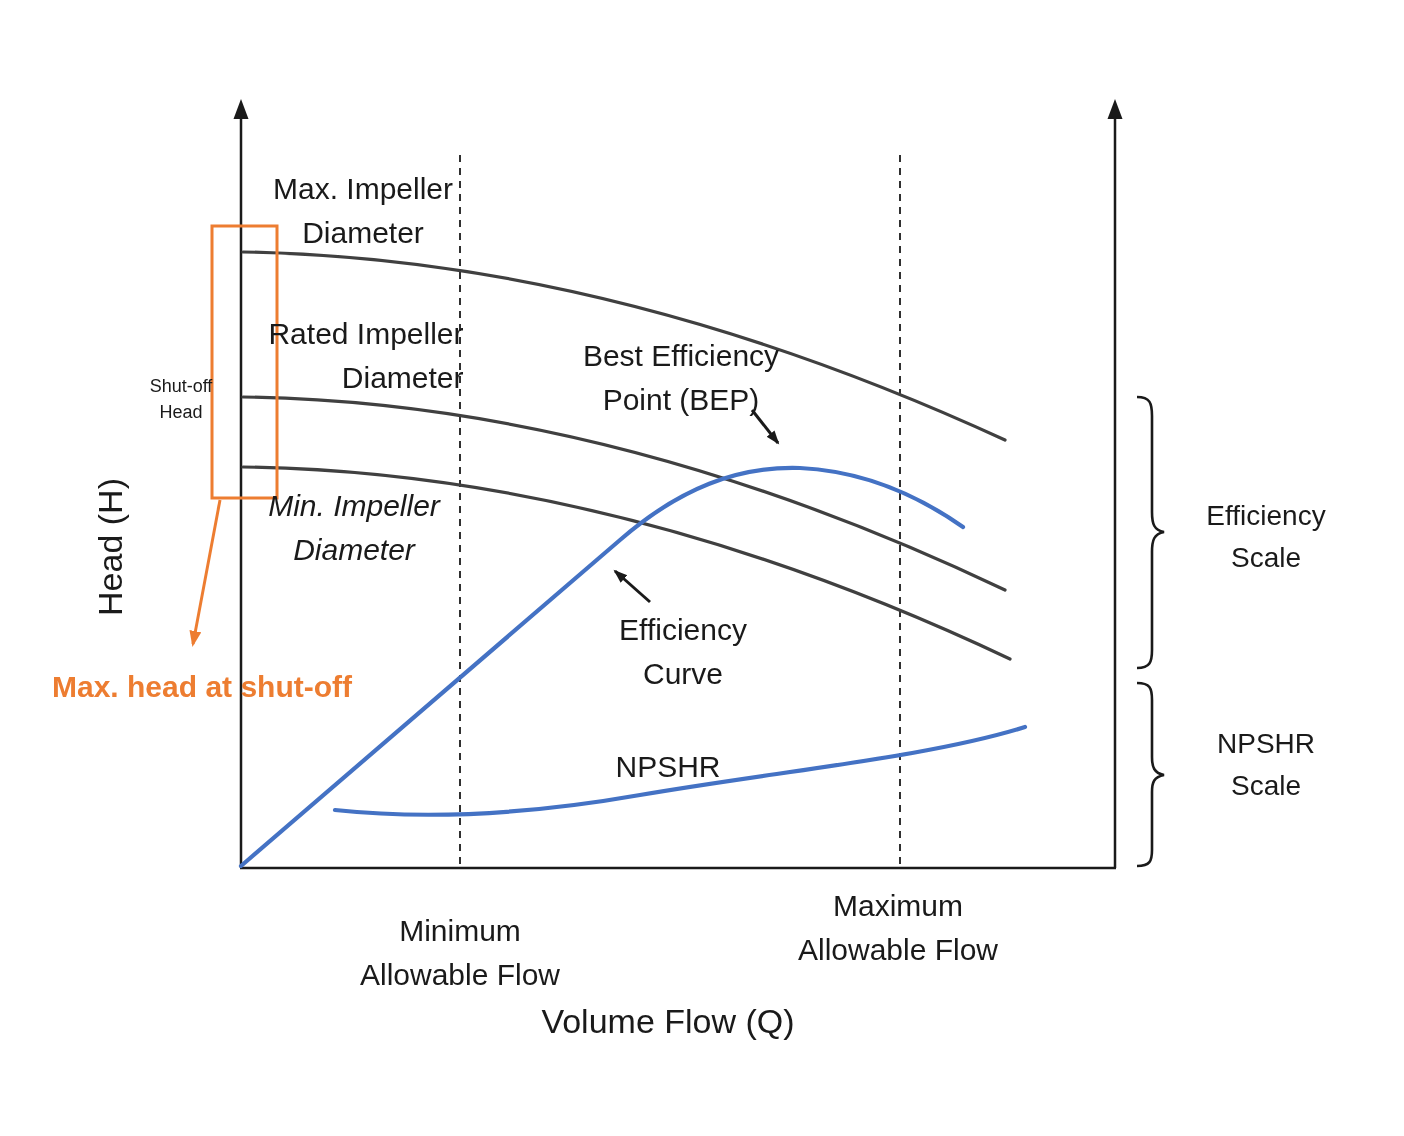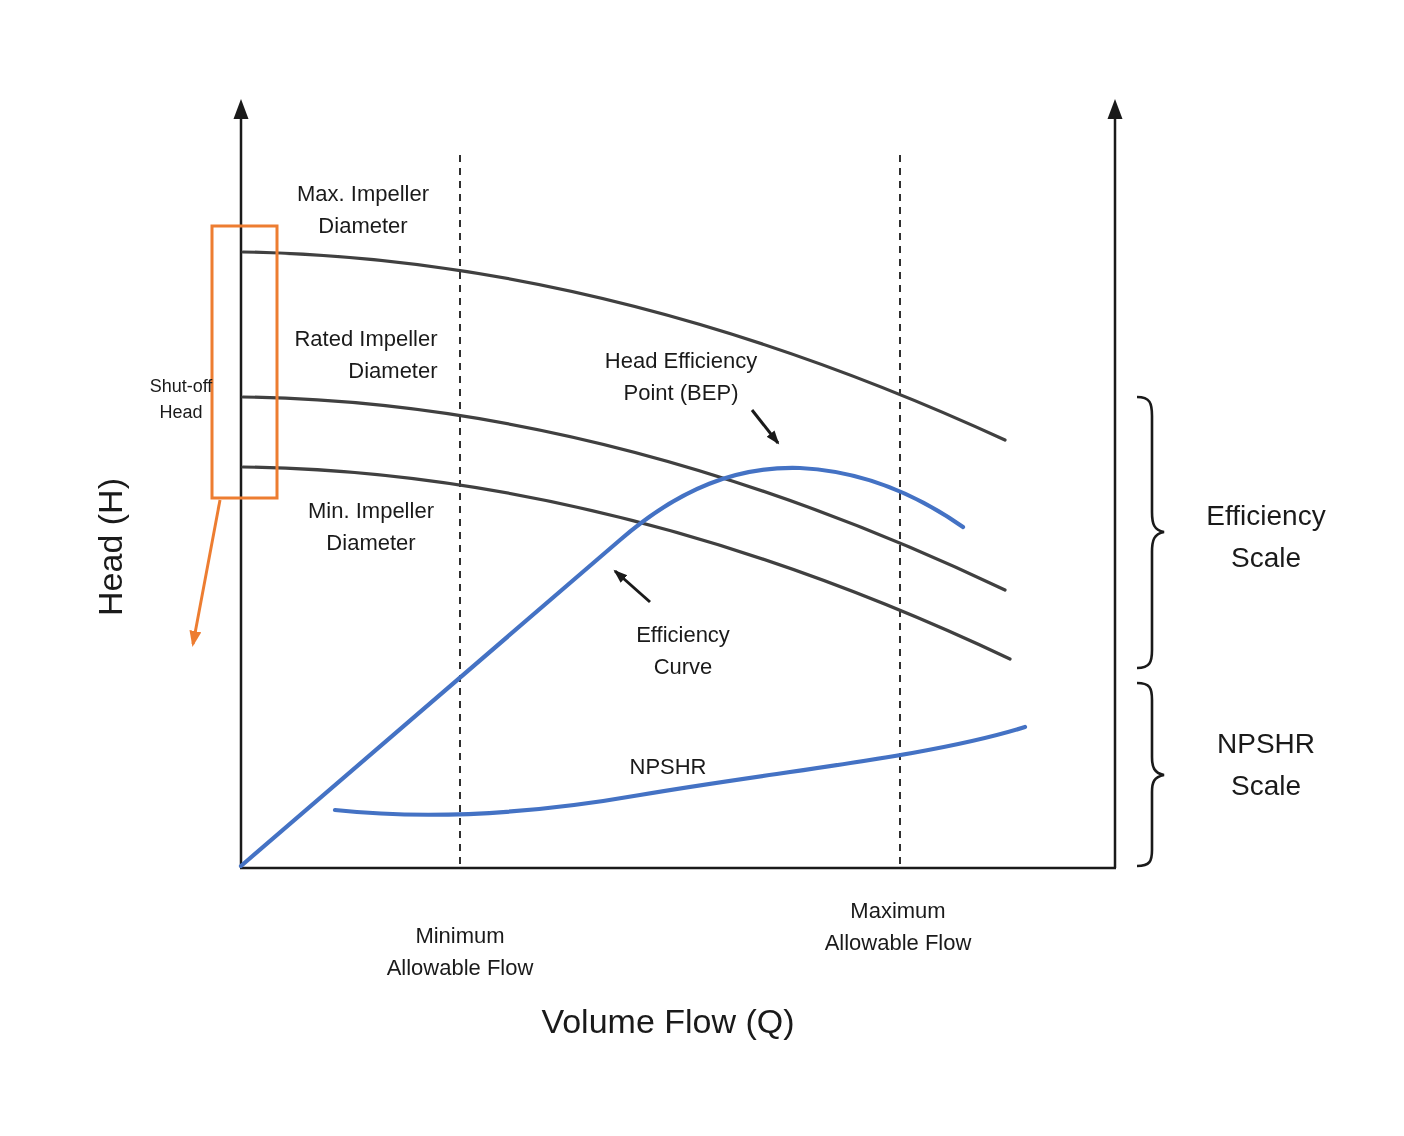--- a/index.html
+++ b/index.html
@@ -20,21 +20,21 @@
     position: absolute;
     top: 0; left: 0;
     width: 1404px;
     height: 1136px;
   }
   .lbl {
     position: absolute;
     white-space: pre-line;
     text-align: center;
     transform: translate(-50%, -50%);
-    font-size: 22px;
+    font-size: 30px;
     line-height: 1.45;
     color: #1a1a1a;
   }
   .lbl-axis {
     font-size: 34px;
     font-weight: 400;
   }
   .lbl-scale {
     font-size: 28px;
     line-height: 1.5;
@@ -94,34 +94,35 @@
   <div class="lbl lbl-axis lbl-rot" style="left:111px; top:547px;">Head (H)</div>
 
   <div class="lbl lbl-axis" style="left:668px; top:1022px;">Volume Flow (Q)</div>
 
   <div class="lbl" style="left:363px; top:210px;">Max. Impeller
 Diameter</div>
 
   <div class="lbl" style="left:366px; top:355px;text-align:right;">Rated Impeller
 Diameter</div>
 
-  <div class="lbl" style="left:371px; top:527px;">Min. Impeller
+  <div class="lbl" style="left:354px; top:527px;font-style:italic;">Min. Impeller
 Diameter</div>
 
   <div class="lbl" style="left:181px; top:399px; font-size:18px;">Shut-off
 Head</div>
 
-  <div class="lbl" style="left:681px; top:377px;">Head Efficiency
+  <div class="lbl" style="left:681px; top:377px;">Best Efficiency
 Point (BEP)</div>
 
   <div class="lbl" style="left:683px; top:651px;">Efficiency
 Curve</div>
 
   <div class="lbl" style="left:668px; top:767px;">NPSHR</div>
 
+  <div class="lbl lbl-orange" style="left:202px; top:687px;">Max. head at shut-off</div>
 
   <div class="lbl lbl-scale" style="left:1266px; top:537px;">Efficiency
 Scale</div>
 
   <div class="lbl lbl-scale" style="left:1266px; top:765px;">NPSHR
 Scale</div>
 
   <div class="lbl" style="left:460px; top:927px;margin-top:25px;">Minimum
 Allowable Flow</div>
 

